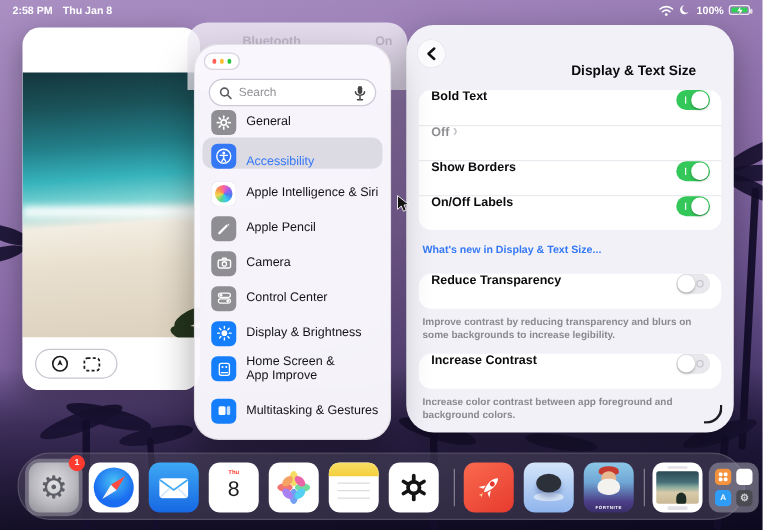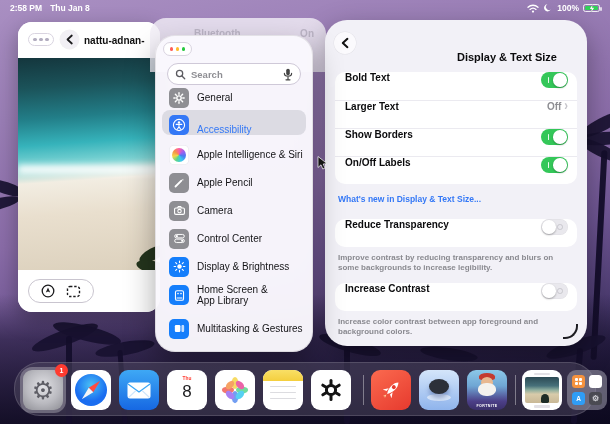--- a/index.html
+++ b/index.html
@@ -84,21 +84,21 @@
   .grip { position:absolute; right:9px; bottom:7px; width:15px; height:15px;
     border-right:2.6px solid #1c1c21; border-bottom:2.6px solid #1c1c21; border-bottom-right-radius:13px; }
 
   
   .sidebar { position:absolute; left:155px; top:35px; width:158px; height:317px; z-index:5;
     background:rgba(250,248,253,.97); border:1px solid rgba(0,0,0,.09); border-radius:20px;
     box-shadow:0 14px 30px rgba(0,0,0,.34); }
   .sp-dots { position:absolute; left:7px; top:6px; width:29px; height:14px; }
   .search { position:absolute; left:11px; right:11px; top:27px; height:22px; background:#fff;
     border:1px solid #cfc9d8; border-radius:11px; display:flex; align-items:center; padding:0 7px; gap:5px; }
-  .search-text { flex:1; font-size:9.5px; font-weight:700; color:#8e8e93; }
+  .search-text { flex:1; font-size:9.5px; font-weight:400; color:#8e8e93; }
   .sp-item { position:absolute; left:6px; right:6px; height:25px; display:flex; align-items:center; gap:8px; padding-left:7px; }
   .sp-item.selected { background:#dcdbe3; border-radius:8px; }
   .sp-label { font-size:10px; font-weight:400; color:#141417; line-height:1.15; }
   .sp-item.selected .sp-label { color:#3478F6; }
   .si { width:20px; height:20px; border-radius:5px; flex:0 0 auto; display:flex; align-items:center; justify-content:center; overflow:hidden; }
   .si-gray { background:#8e8e93; } .si-blue { background:#157EFB; }
   .si-white { background:#fff; box-shadow:inset 0 0 0 .5px #e3e0ea; }
   .ais-swirl { width:14px; height:14px; border-radius:50%;
     background:conic-gradient(#ff5fa2,#a05ff0,#4a7bf0,#39c8f0,#58d68d,#f5d54a,#f5924a,#ff5fa2); filter:blur(.5px); }
 
@@ -192,33 +192,20 @@
         <span class="batt-fill"></span>
           <span class="batt-nub"></span>
         <svg width="8" height="9" viewBox="0 0 8 9">
             <path d="M4.6 .5 L1.6 5 H3.6 L3 8.5 L6.4 3.8 H4.2 Z" fill="#fff" stroke="rgba(0,80,0,.35)" stroke-width=".4"></path>
           </svg>
       </span>
     </div>
   </div>
 
   <div class="photo-win">
-    <div class="pw-header">
-      <span class="win-dots pw-dots">
-        <i></i>
-          <i></i>
-          <i></i>
-      </span>
-      <span class="circle-btn pw-back">
-        <svg width="9" height="11" viewBox="0 0 9 11">
-            <path d="M6.8 1.5 L2.5 5.5 L6.8 9.5" stroke="#1c1c1e" stroke-width="1.8" fill="none" stroke-linecap="round" stroke-linejoin="round"></path>
-          </svg>
-      </span>
-      <span class="pw-title">nattu-adnan-</span>
-    </div>
     <div class="pw-photo">
       <div class="pw-foam"></div>
       <div class="pw-leaf" style="right:-8px; bottom:10px; width:30px; height:12px; transform:rotate(-28deg);"></div>
       <div class="pw-leaf" style="right:-10px; bottom:-4px; width:34px; height:13px; transform:rotate(14deg);"></div>
     </div>
     <div class="pw-footer">
       <div class="pw-toolbar">
         <svg width="14" height="14" viewBox="0 0 14 14">
           <circle cx="7" cy="7" r="5.8" stroke="#1c1c1e" stroke-width="1.3" fill="none"></circle>
           <path d="M7 3.6 L9.2 8.6 L7 7.4 L4.8 8.6 Z" fill="#1c1c1e"></path>
@@ -247,21 +234,20 @@
 
     <div class="card" style="top:52px;">
       <div class="row">
         <span class="row-label">Bold Text</span>
         <span class="toggle on">
             <span class="tg-bar"></span>
             <span class="knob"></span>
           </span>
       </div>
       <div class="row">
-        <span class="row-label">Larger Text</span>
         <span class="row-value">Off</span>
         <span class="chev">›</span>
       </div>
       <div class="row">
         <span class="row-label">Show Borders</span>
         <span class="toggle on">
             <span class="tg-bar"></span>
             <span class="knob"></span>
           </span>
       </div>
@@ -400,21 +386,21 @@
       <span class="si si-blue">
         <svg width="15" height="15" viewBox="0 0 20 20">
             <rect x="4.6" y="3.6" width="10.8" height="12.8" rx="2.2" stroke="#fff" stroke-width="1.4" fill="none"></rect>
             <circle cx="8" cy="7.4" r="1.1" fill="#fff"></circle>
             <circle cx="12" cy="7.4" r="1.1" fill="#fff"></circle>
             <path d="M6.6 13.4 H13.4" stroke="#fff" stroke-width="1.4" stroke-linecap="round"></path>
           </svg>
       </span>
       <span class="sp-label">
         <span>Home Screen &amp;</span><br>
-        <span>App Library</span>
+        <span>App Improve</span>
       </span>
     </div>
 
     <div class="sp-item" style="top:280px;">
       <span class="si si-blue">
         <svg width="15" height="15" viewBox="0 0 20 20">
             <rect x="3.8" y="5.4" width="7.4" height="9.2" rx="1.6" fill="#fff"></rect>
             <rect x="12.6" y="5.4" width="3.6" height="9.2" rx="1.2" fill="#fff" opacity=".75"></rect>
           </svg>
       </span>

